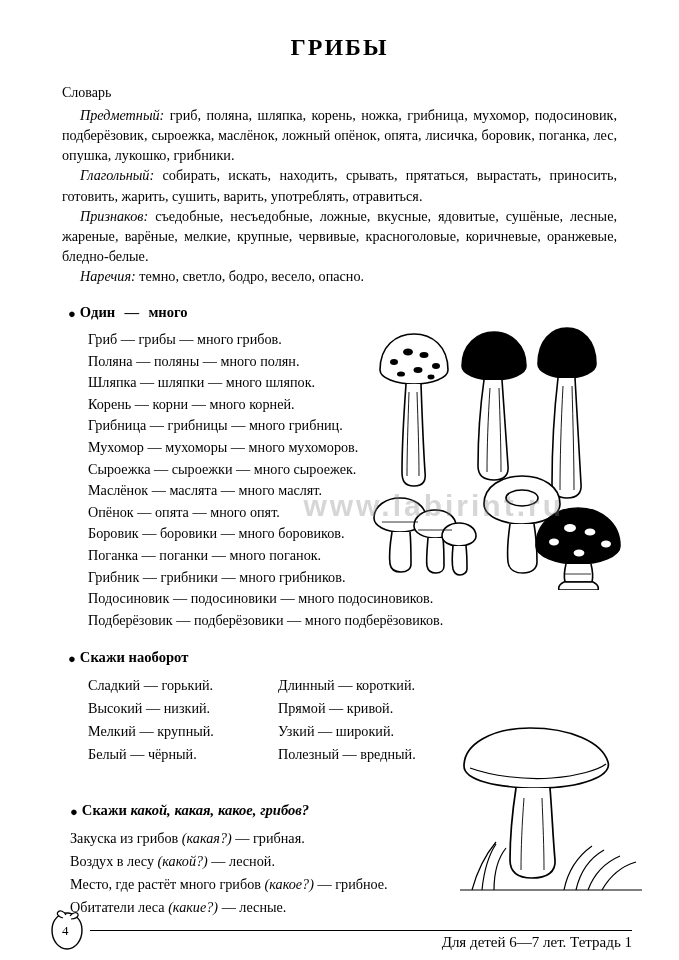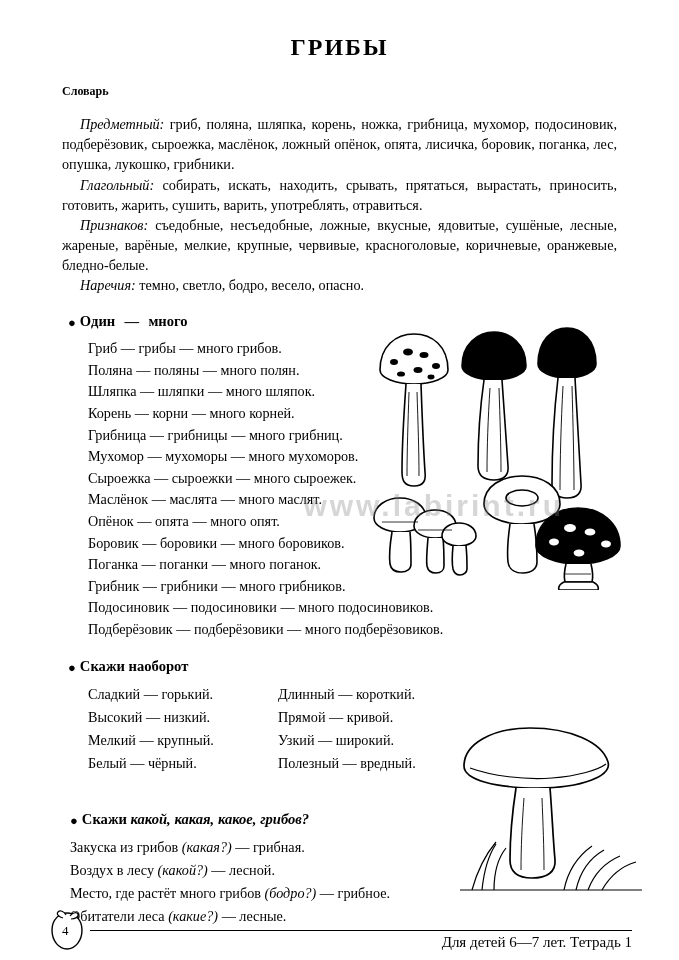--- a/index.html
+++ b/index.html
@@ -30,23 +30,23 @@
     margin: 34px 0 0 0;
     font-family: "Liberation Serif", serif;
   }
   .content {
     position: relative;
     margin: 22px 62px 0 62px;
     font-size: 14.2px;
     line-height: 1.42;
   }
   .section-head {
-    font-weight: bold;
-    font-size: 12px;
-    margin-bottom: 14px;
+    font-weight: normal;
+    font-size: 14px;
+    margin-bottom: 2px;
   }
   p.para {
     margin: 0;
     text-indent: 18px;
     text-align: justify;
   }
   .ital { font-style: italic; }
   .bullet-head {
     font-weight: bold;
     font-size: 14.6px;
@@ -205,21 +205,21 @@
       </div>
     </div>
 
     <div class="bullet-head q" style="margin-top:34px">
       <span class="dot">●</span><span>Скажи</span>&nbsp;<span class="ital">какой, какая, какое, грибов?</span>
     </div>
 
     <div class="qa">
       <div><span>Закуска из грибов </span><span class="ital">(какая?)</span><span> — грибная.</span></div>
       <div><span>Воздух в лесу </span><span class="ital">(какой?)</span><span> — лесной.</span></div>
-      <div><span>Место, где растёт много грибов </span><span class="ital">(бодро?)</span><span> — грибное.</span></div>
+      <div><span>Место, где растёт много грибов </span><span class="ital">(какое?)</span><span> — грибное.</span></div>
       <div><span>Обитатели леса </span><span class="ital">(какие?)</span><span> — лесные.</span></div>
     </div>
 
   </div>
 
   <svg class="ill ill-mushrooms-top" viewBox="0 0 262 268">
     <g fill="none" stroke="#000" stroke-width="1.6">
 
       <path d="M12 48 C12 24 28 12 46 12 C64 12 80 24 80 48 C80 56 64 62 46 62 C28 62 12 56 12 48 Z" fill="#fff"></path>
       <path d="M38 62 C36 90 34 120 34 150 C34 158 36 164 46 164 C56 164 58 158 57 150 C55 120 54 90 53 62" fill="#fff"></path>

